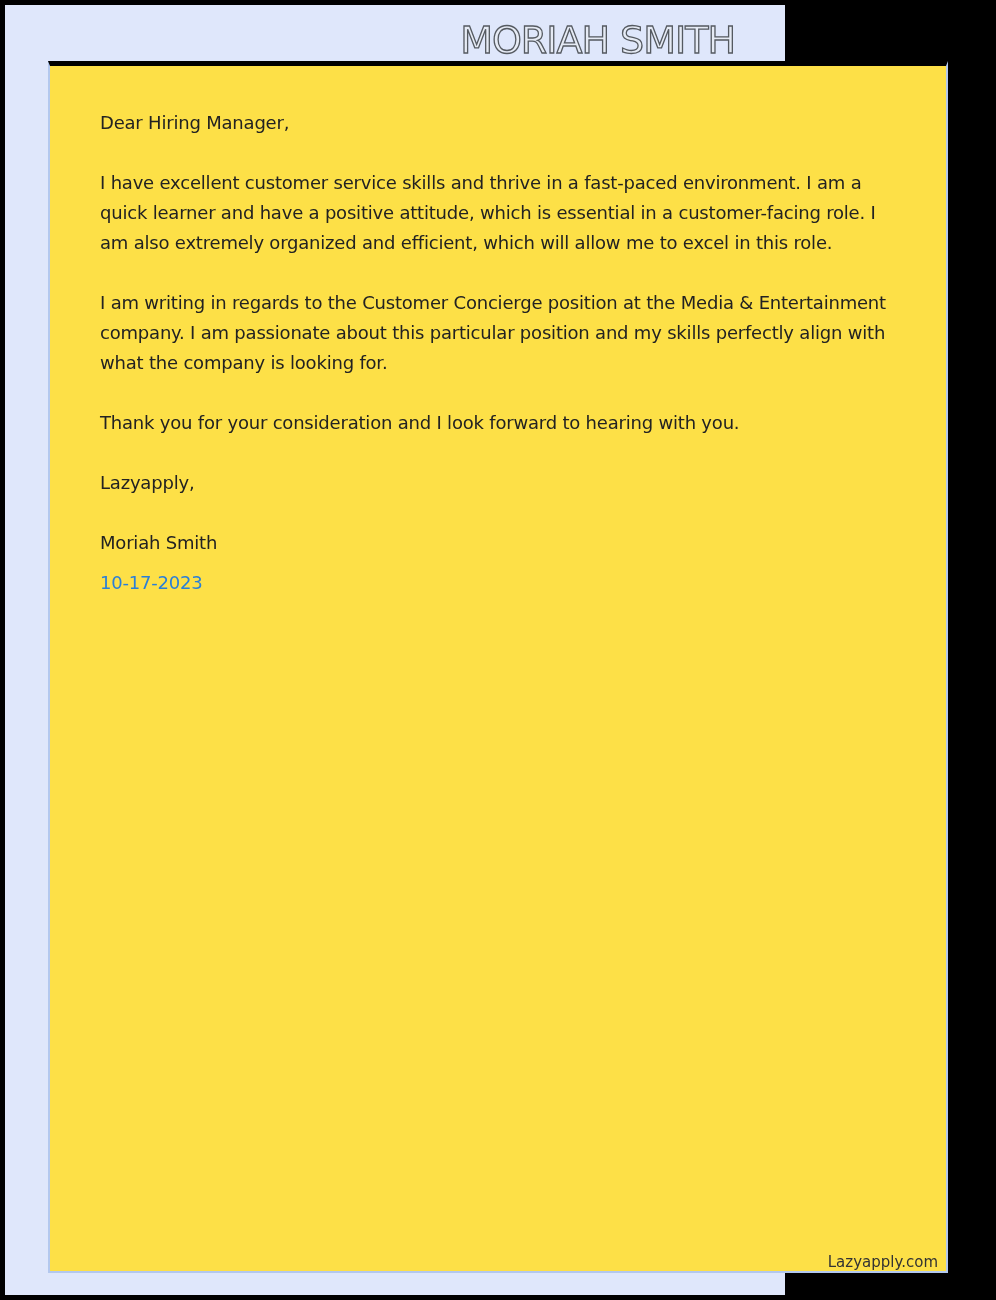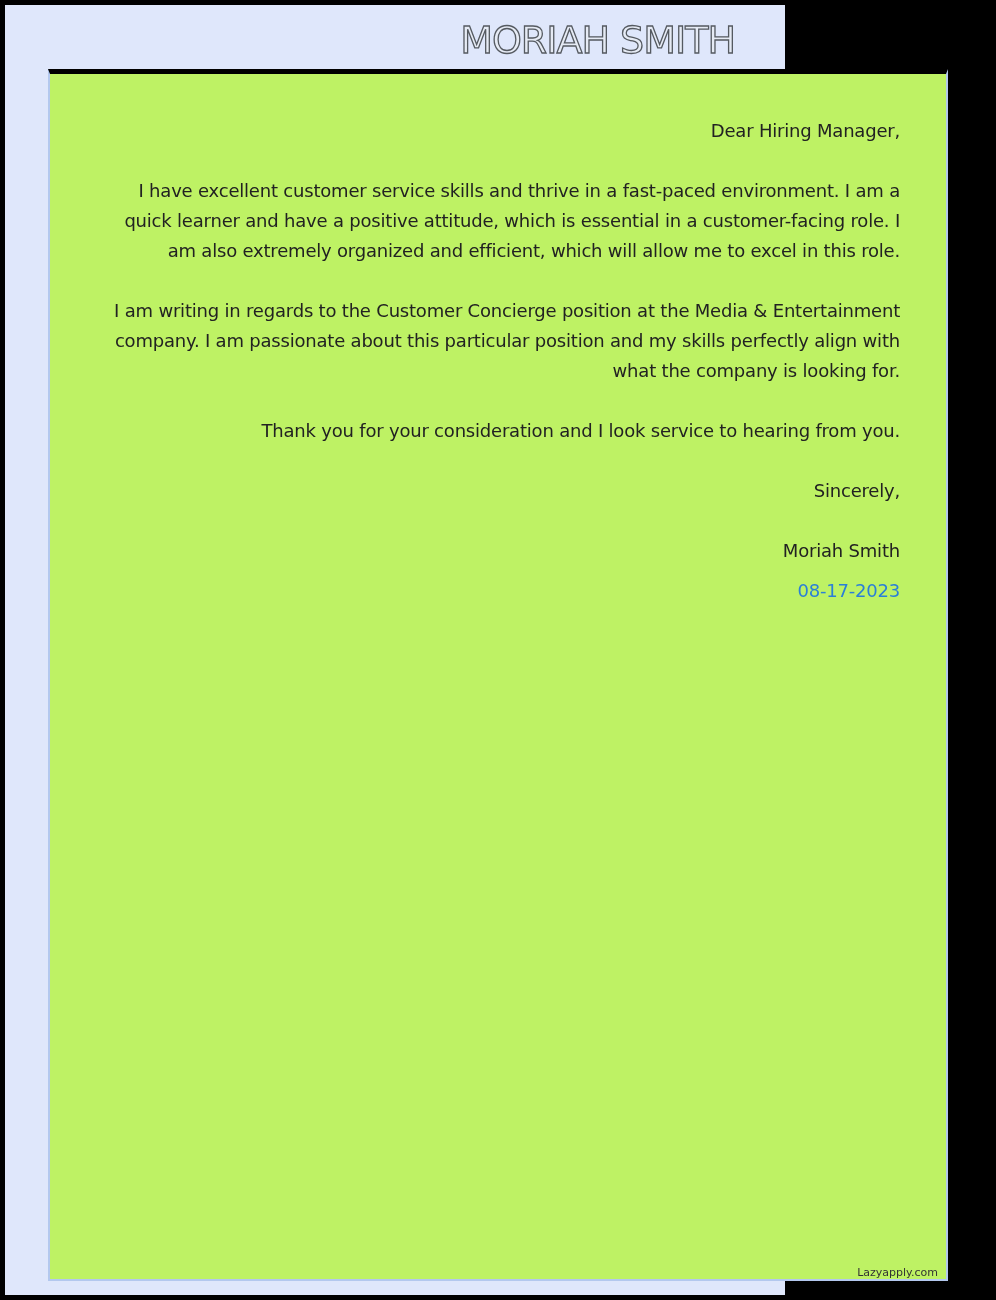--- a/index.html
+++ b/index.html
@@ -23,59 +23,58 @@
     font-family: "DejaVu Sans", sans-serif;
     font-size: 38px;
     letter-spacing: -1px;
     color: #e6ebf5;
     -webkit-text-stroke: 1.3px #555a61;
     line-height: 46px;
     white-space: nowrap;
   }
   .card {
     position: absolute;
-    left: 43px; top: 64px;
+    left: 43px; top: 56px;
     width: 896px; height: 1205px;
-    background: #bef264;
+    background: #fde047;
     border-left: 2px solid #b3c8ee;
     border-right: 2px solid #b3c8ee;
     border-bottom: 2px solid #b3c8ee;
     border-top: 5px solid #000;
-    text-align: right;
   }
   .body {
     position: absolute;
     left: 50px; top: 42px;
     width: 800px;
     font-size: 18px;
     line-height: 30px;
     color: #222;
     letter-spacing: -0.2px;
   }
   .body p { margin: 0 0 30px 0; }
   .body p.sig { margin: 0 0 10px 0; }
   .date { color: #2a7fd8; }
   .footer {
     position: absolute;
     right: 8px; bottom: 0px;
-    font-size: 11px;
+    font-size: 15px;
     color: #333;
   }
 </style>
 </head>
 <body>
 
 <div class="page">
   <div class="name">MORIAH SMITH</div>
 
   <div class="card">
     <div class="body">
       <p>Dear Hiring Manager,</p>
       <p>I have excellent customer service skills and thrive in a fast-paced environment. I am a quick learner and have a positive attitude, which is essential in a customer-facing role. I am also extremely organized and efficient, which will allow me to excel in this role.</p>
       <p>I am writing in regards to the Customer Concierge position at the Media &amp; Entertainment company. I am passionate about this particular position and my skills perfectly align with what the company is looking for.</p>
-      <p>Thank you for your consideration and I look service to hearing from you.</p>
-      <p>Sincerely,</p>
+      <p>Thank you for your consideration and I look forward to hearing with you.</p>
+      <p>Lazyapply,</p>
       <p class="sig">Moriah Smith</p>
-      <p class="date">08-17-2023</p>
+      <p class="date">10-17-2023</p>
     </div>
     <div class="footer">Lazyapply.com</div>
   </div>
 </div>
 
 </body></html>

